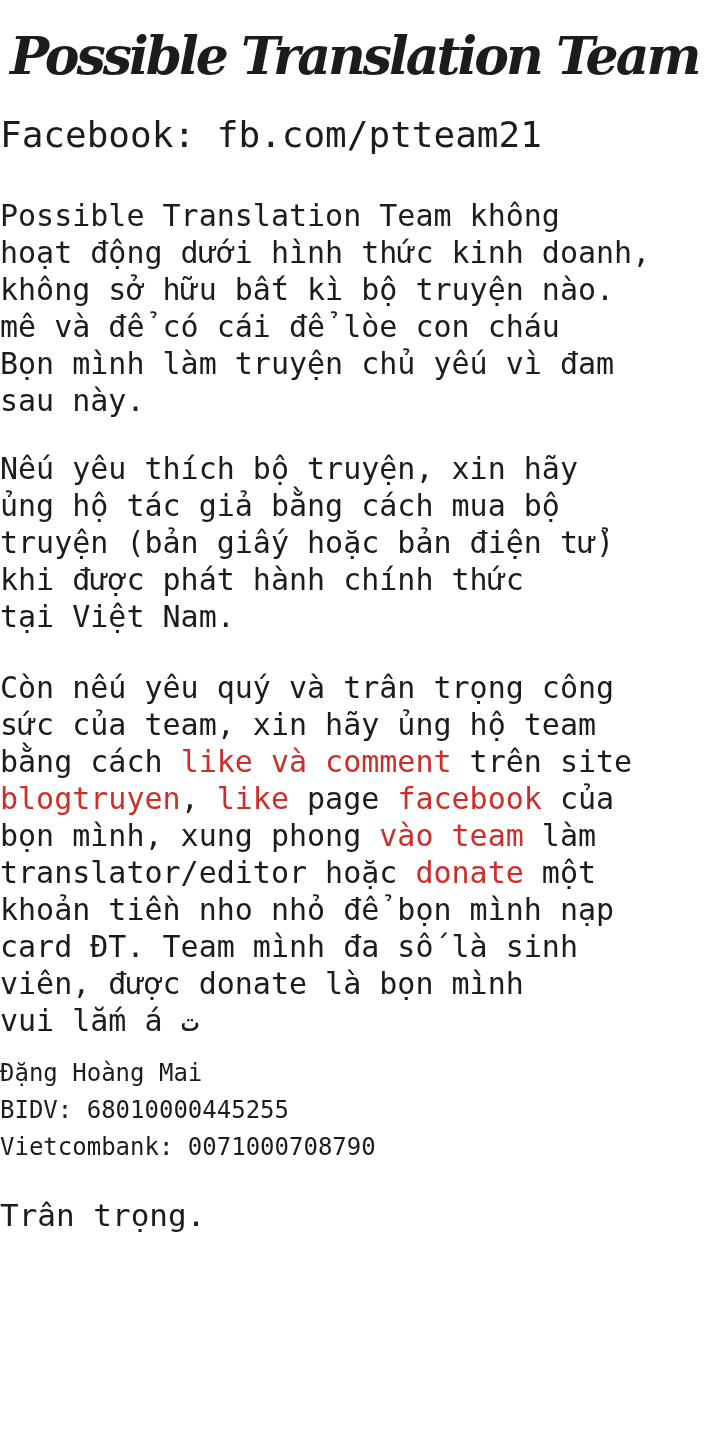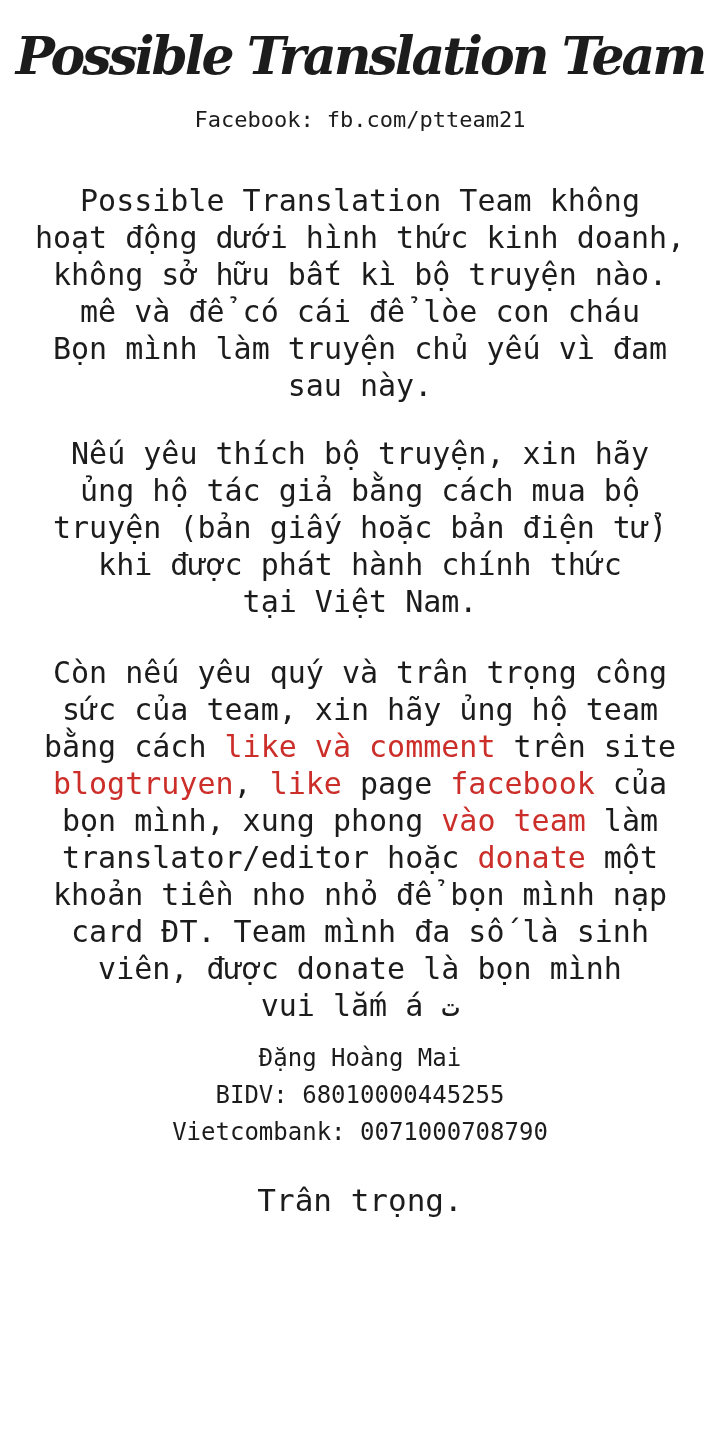--- a/index.html
+++ b/index.html
@@ -14,37 +14,37 @@
     height: 1440px;
     background: var(--page-bg);
   }
   .page {
     position: relative;
     width: 720px;
     height: 1440px;
     overflow: hidden;
     background: var(--page-bg);
     color: var(--text-color);
-    text-align: center;
+    text-align: left;
     font-family: "DejaVu Sans Mono", "DejaVu Sans", monospace;
   }
   .logo {
     margin: 14px 10px 0 10px;
     font-family: "DejaVu Serif", serif;
     font-style: italic;
     font-weight: bold;
     font-size: 52px;
     line-height: 84px;
     letter-spacing: -3px;
     white-space: nowrap;
     color: var(--text-color);
   }
   .fb-line {
-    margin-top: 4px;
-    font-size: 22px;
+    margin-top: 19px;
+    font-size: 36px;
     line-height: 36px;
   }
   .para {
     font-size: 30px;
     line-height: 37px;
   }
   .para .line { white-space: nowrap; }
   .para-disclaimer   { margin-top: 44px; }
   .para-support-author { margin-top: 31px; }
   .para-support-team { margin-top: 34px; }

